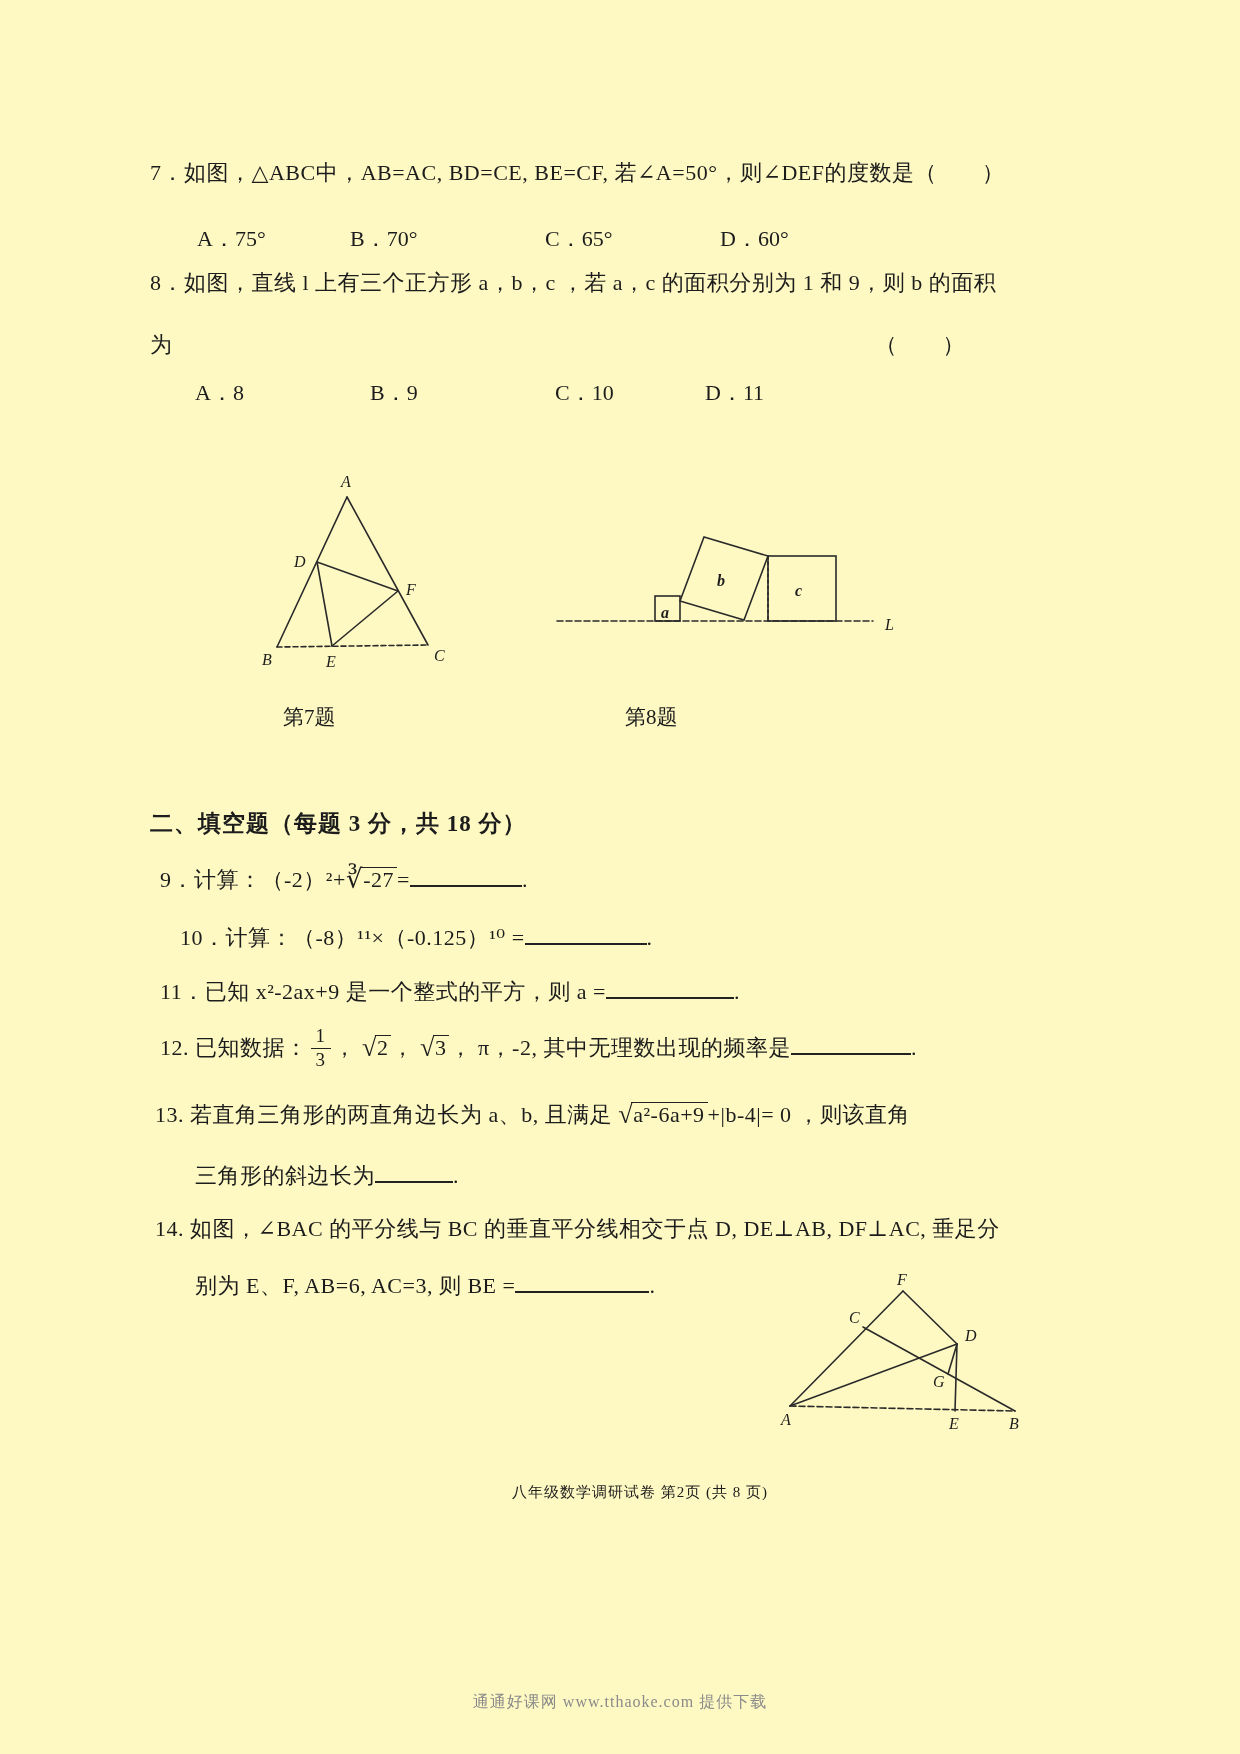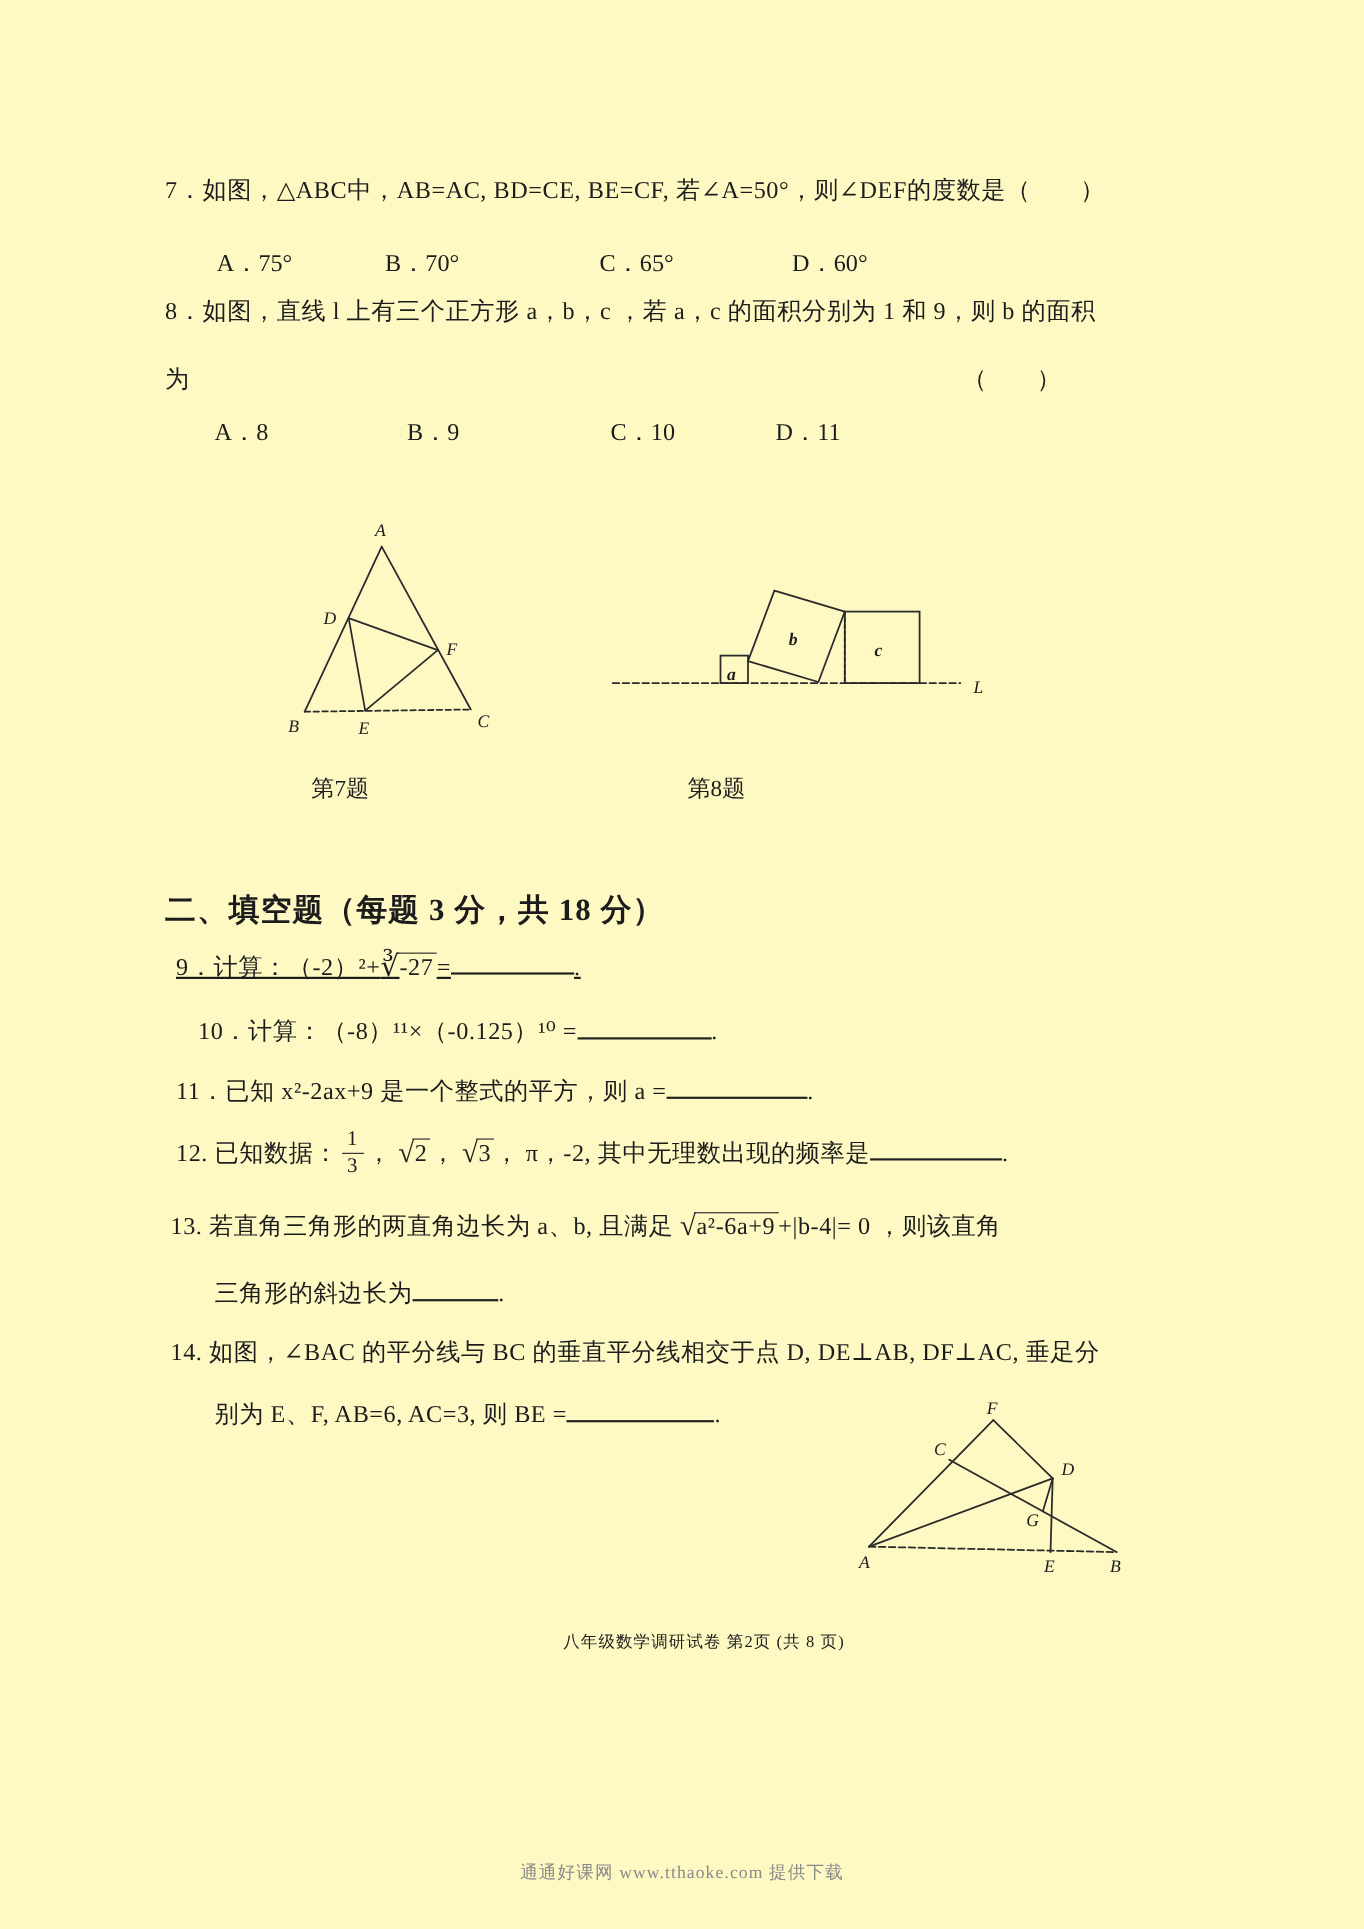--- a/index.html
+++ b/index.html
@@ -5,21 +5,21 @@
   html,body { margin:0; padding:0; background:#e8e8e8; }
   .page {
     position:relative; width:1240px; height:1754px; margin:0 auto;
     background:#fef9c3; overflow:hidden;
     font-family:"Liberation Serif","DejaVu Serif",serif;
     color:#1c1c1c;
   }
   .line { position:absolute; font-size:22px; white-space:nowrap; letter-spacing:0.5px; }
   .opt  { position:absolute; font-size:22px; white-space:nowrap; }
   .caption { position:absolute; font-size:21px; font-weight:400; }
-  .sect { position:absolute; font-size:28px; font-weight:700; letter-spacing:1px; }
+  .sect { position:absolute; font-size:23px; font-weight:700; letter-spacing:1px; }
   .blank {
     display:inline-block; height:0.95em; vertical-align:baseline;
     border-bottom:2px solid #222;
   }
   .sign { font-size:1.2em; position:relative; top:1px; }
   .rad  { display:inline-block; border-top:1.8px solid #222; padding:0 3px 0 2px; margin-left:-2px; line-height:1.1; }
   .frac { display:inline-block; vertical-align:middle; text-align:center; font-size:19px; line-height:1.1; margin:0 3px; position:relative; top:-2px; }
   .frac .num { display:block; border-bottom:1.8px solid #222; padding:0 5px 1px 5px; }
   .frac .den { display:block; padding-top:1px; }
   .footer { position:absolute; font-size:15px; letter-spacing:1px; }
@@ -71,21 +71,21 @@
     <line x1="213" y1="88" x2="213" y2="153" stroke-dasharray="3 3"></line>
     <text x="106" y="150" font-style="normal" font-weight="bold">a</text>
     <text x="162" y="118" font-style="normal" font-weight="bold">b</text>
     <text x="240" y="128" font-style="normal" font-weight="bold">c</text>
     <text x="330" y="162" font-style="normal">L</text>
   </svg>
   <div class="caption" style="left:625px; top:703px;">第8题</div>
 
   <div class="sect" style="left:150px; top:808px;">二、填空题（每题 3 分，共 18 分）</div>
 
-  <div class="line" style="left:160px; top:862px;text-decoration:underline;">
+  <div class="line" style="left:160px; top:862px;">
     <span>9．计算：（-2）²+</span><span class="sign">∛</span><span class="rad">-27</span><span>=</span><span class="blank" style="width:112px;"></span><span>.</span>
   </div>
 
   <div class="line" style="left:160px; top:922px;margin-left:20px;">
     <span>10．计算：（-8）¹¹×（-0.125）¹⁰ =</span><span class="blank" style="width:122px;"></span><span>.</span>
   </div>
 
   <div class="line" style="left:160px; top:976px;">
     <span>11．已知 x²-2ax+9 是一个整式的平方，则 a =</span><span class="blank" style="width:128px;"></span><span>.</span>
   </div>

